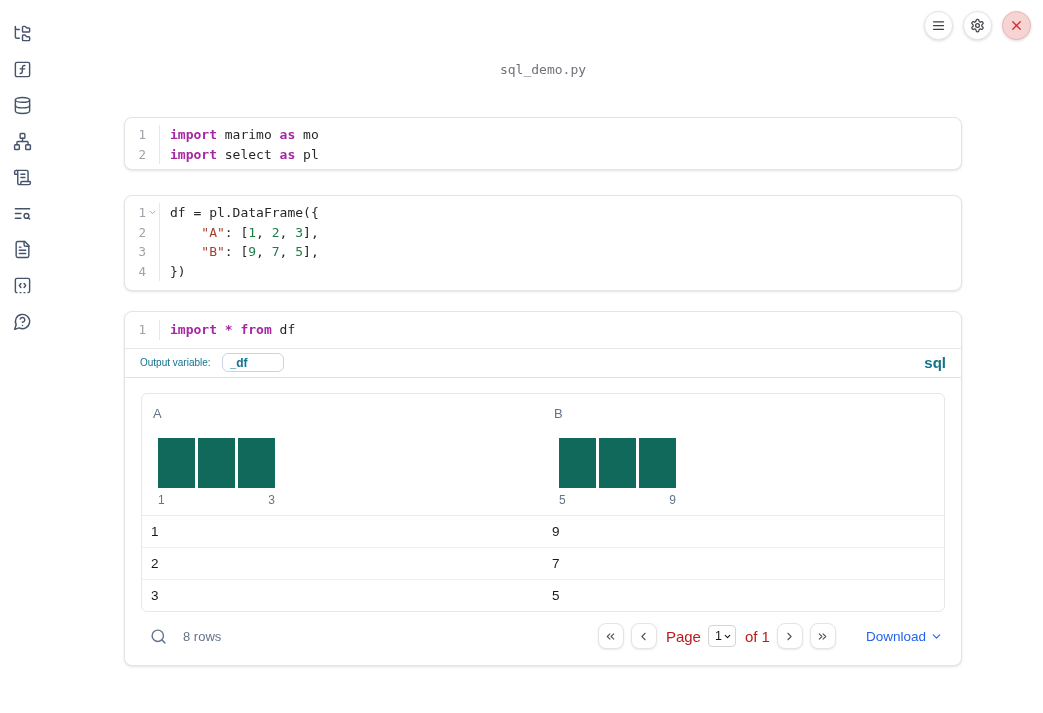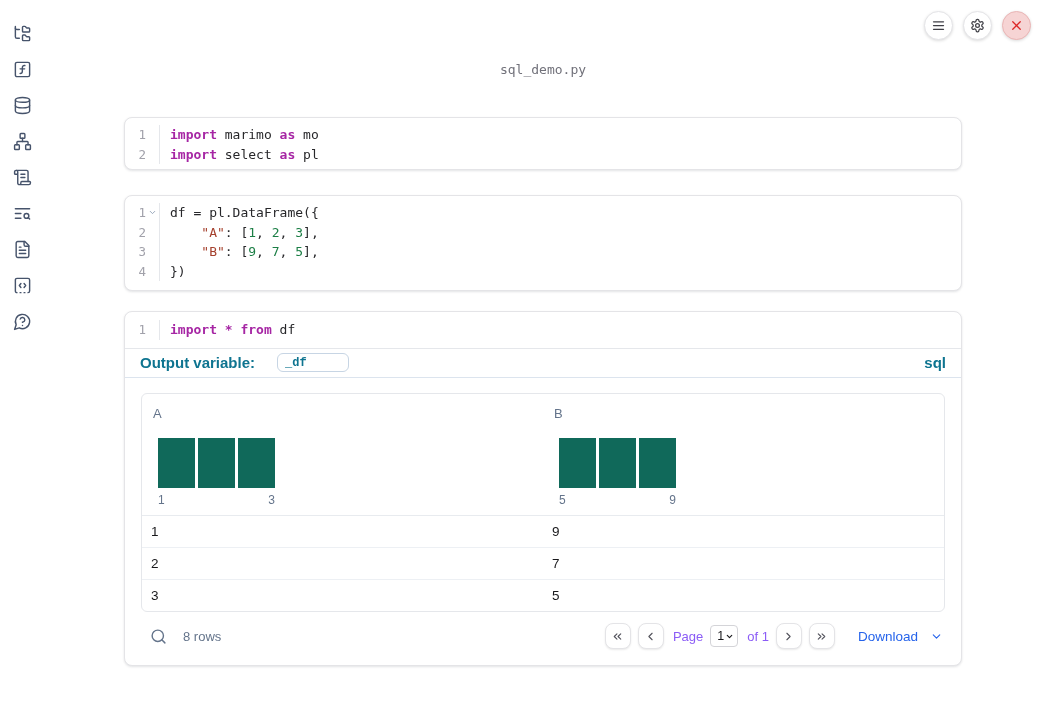--- a/index.html
+++ b/index.html
@@ -36,23 +36,23 @@
   .fold { width:13px; height:100%; display:flex; align-items:center; justify-content:center; color:#94a3b8; }
   .fold svg { width:9px; height:9px; }
   .code-text { padding-left:10px; white-space:pre; color:#27272a; }
   .tok-pl  { color:#27272a; }
   .tok-kw  { color:var(--c-keyword,#a626a4);font-weight:bold; }
   .tok-str { color:var(--c-string,#a5402d); }
   .tok-num { color:var(--c-number,#1b7e45); }
 
   
   .outvar-row { height:29px; display:flex; align-items:center; padding:0 15px; border-bottom:1px solid #dce4ee; }
-  .outvar-label { font-size:15px; font-weight:700; color:var(--c-accent,#0e7490); }
-  .outvar-input { margin-left:22px; width:72px; height:19px; border:1px solid #c7d5e4; border-radius:6px;
-    font-family:Liberation Mono, monospace; font-weight:700; font-size:12px; color:var(--c-accent,#0e7490); padding:0 7px; outline:none; }
+  .outvar-label { font-size:10px; font-weight:400; color:var(--c-accent,#0e7490); }
+  .outvar-input { margin-left:11px; width:62px; height:19px; border:1px solid #c7d5e4; border-radius:6px;
+    font-family:Liberation Sans, sans-serif; font-weight:700; font-size:12px; color:var(--c-accent,#0e7490); padding:0 7px; outline:none; }
   .flex-spacer { flex:1; }
   .sql-badge { font-size:15px; font-weight:700; color:var(--c-accent,#0e7490); }
 
   
   .output-area { position:relative; height:287px; }
   .data-table { position:absolute; left:16px; top:15px; width:804px; height:219px;
     border:1px solid #e5e7eb; border-radius:6px; overflow:hidden; background:#fff; }
   .table-header { display:flex; height:122px; border-bottom:1px solid #e8ebef; }
   .t-col { width:402px; position:relative; }
   .col-label { position:absolute; left:11px; top:12px; font-size:13px; color:#64748b; }
@@ -65,25 +65,25 @@
   .t-cell { width:402px; padding-left:9px; font-size:13.5px; color:#18181b; }
 
   
   .table-footer { position:absolute; left:16px; right:18px; top:245px; height:27px; display:flex; align-items:center; }
   .search-btn { margin-left:9px; width:17px; height:17px; color:#64748b; background:none; border:none; padding:0; cursor:pointer; }
   .search-btn svg { width:17px; height:17px; display:block; }
   .rowcount { margin-left:16px; font-size:13px; color:#64748b; }
   .pg-btn { width:26px; height:26px; margin-left:7px; border-radius:8px; border:1px solid #e4e4e7; background:#fff;
     box-shadow:0 1px 2px rgba(0,0,0,.09); display:flex; align-items:center; justify-content:center; color:#52525b; padding:0; cursor:pointer; }
   .pg-btn svg { width:13px; height:13px; }
-  .pg-label { font-size:13px; color:#8b5cf6; margin-left:9px; }
+  .pg-label { font-size:15px; color:#b91c1c; margin-left:9px; }
   .pg-select { margin-left:7px; width:28px; height:22px; border:1px solid #d4d4d8; border-radius:4px; background:#fff;
     display:flex; align-items:center; justify-content:space-between; padding:0 3px 0 6px; font-size:12.5px; color:#18181b; cursor:pointer; }
   .pg-select svg { width:9px; height:9px; color:#18181b; }
-  .download { margin-left:23px; display:flex; align-items:center; gap:12px; color:var(--c-link,#2563eb);
+  .download { margin-left:30px; display:flex; align-items:center; gap:4px; color:var(--c-link,#2563eb);
     font-size:13.5px; font-weight:500; background:none; border:none; padding:0; cursor:pointer; }
   .download svg { width:13px; height:13px; }
 </style>
 </head>
 <body>
 
 <div class="sidebar">
   <button class="side-btn">
     <svg viewBox="0 0 24 24" fill="none" stroke="currentColor" stroke-width="1.8" stroke-linecap="round" stroke-linejoin="round">
         <path d="M20 10a1 1 0 0 0 1-1V6a1 1 0 0 0-1-1h-2.5a1 1 0 0 1-.8-.4l-.9-1.2A1 1 0 0 0 15 3h-2a1 1 0 0 0-1 1v5a1 1 0 0 0 1 1Z"></path>

